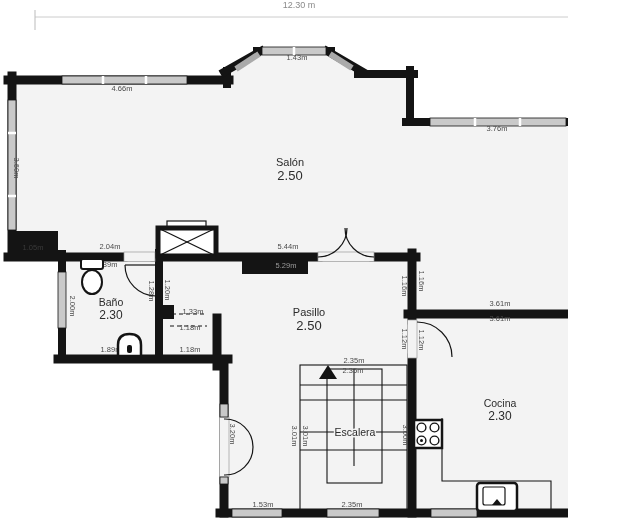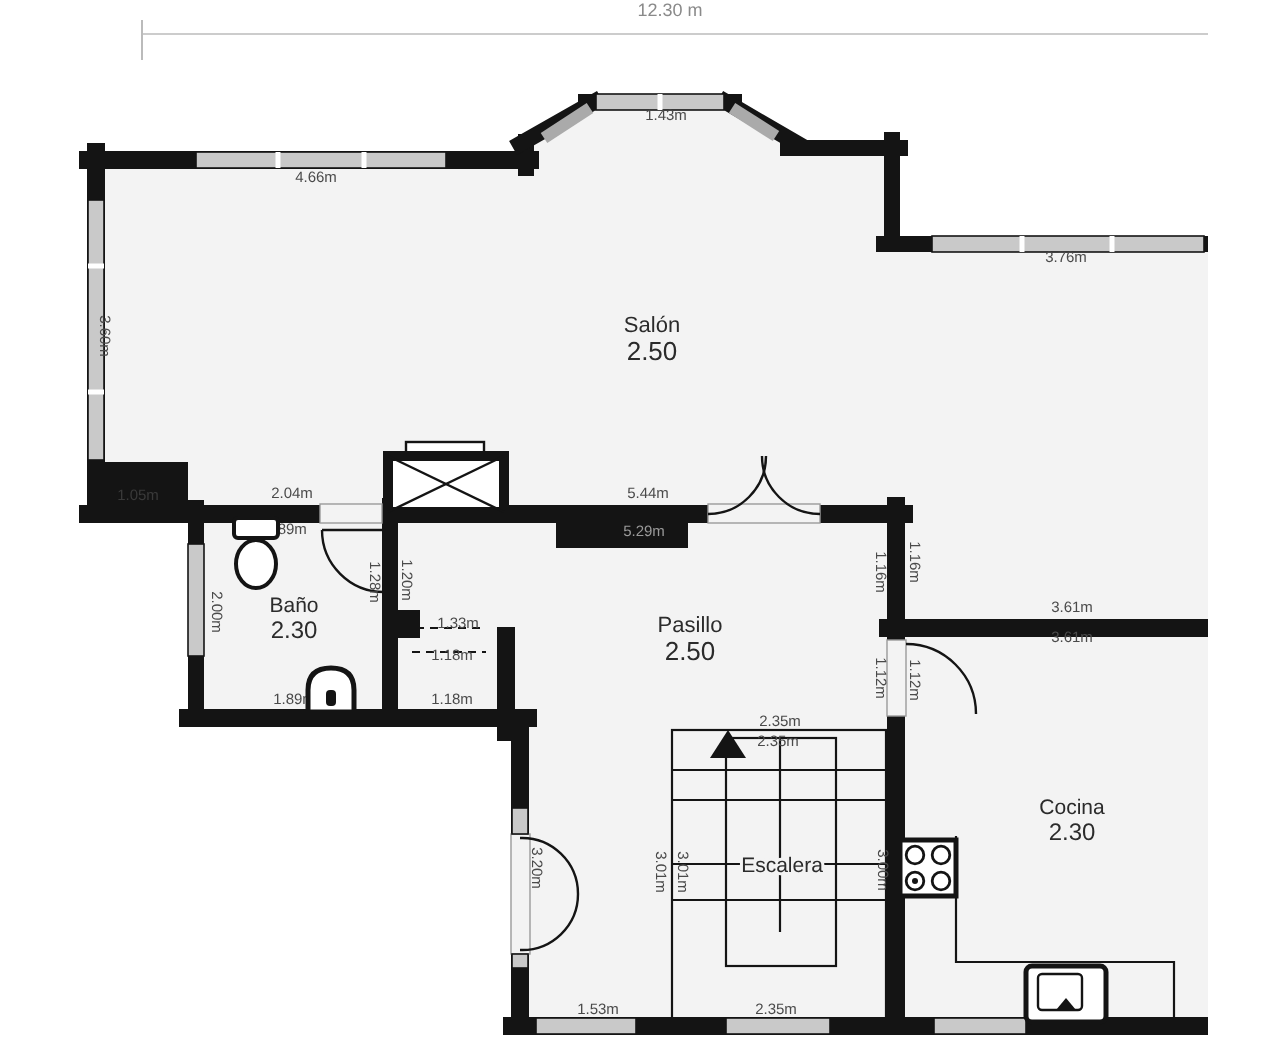--- a/index.html
+++ b/index.html
@@ -1,17 +1,17 @@
 <!DOCTYPE html>
 <html><head>
 <meta charset="utf-8">
 <style>
   html,body{margin:0;padding:0;background:#ffffff;}
   .stage{position:relative;width:568px;height:523px;background:#ffffff;overflow:hidden;
-         font-family:"Liberation Sans", sans-serif;padding-left:36px;}
+         font-family:"Liberation Sans", sans-serif;}
   svg{display:block;}
   text{font-family:"Liberation Sans", sans-serif;fill:#4a4a4a;}
   .dim{font-size:7.5px;text-anchor:middle;}
   .dim-outer{font-size:9px;fill:#8a8a8a;text-anchor:middle;}
   .dim-onblack{fill:#9a9a9a;}
   .dim-dark{fill:#3a3a3a;}
   .room-name{font-size:11px;fill:#2b2b2b;text-anchor:middle;}
   .room-val{font-size:13px;fill:#2b2b2b;text-anchor:middle;}
   .room-name-sm{font-size:10.5px;fill:#2b2b2b;text-anchor:middle;}
   .room-val-sm{font-size:12px;fill:#2b2b2b;text-anchor:middle;}

